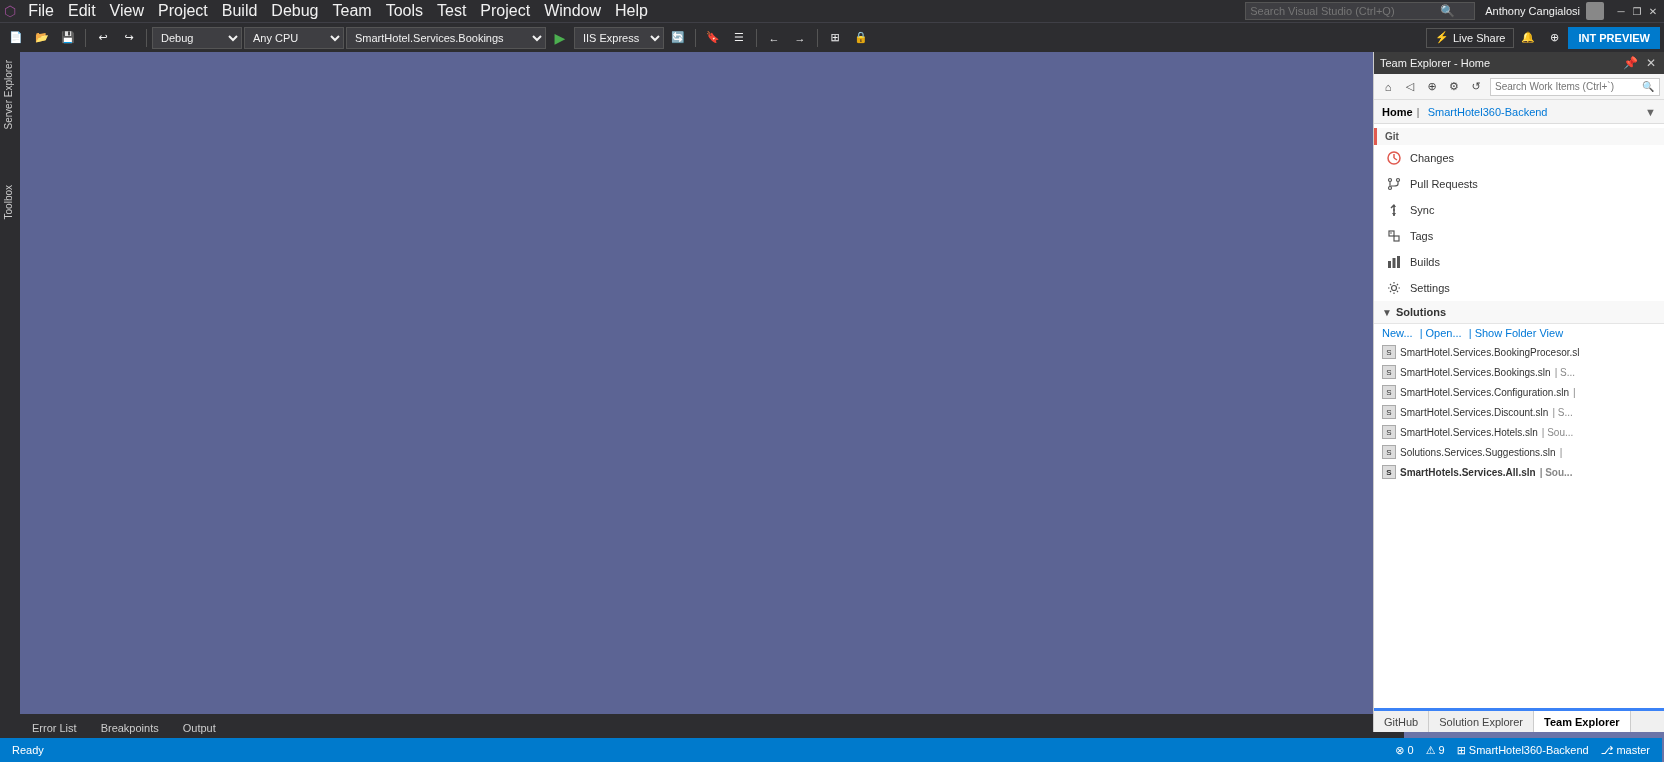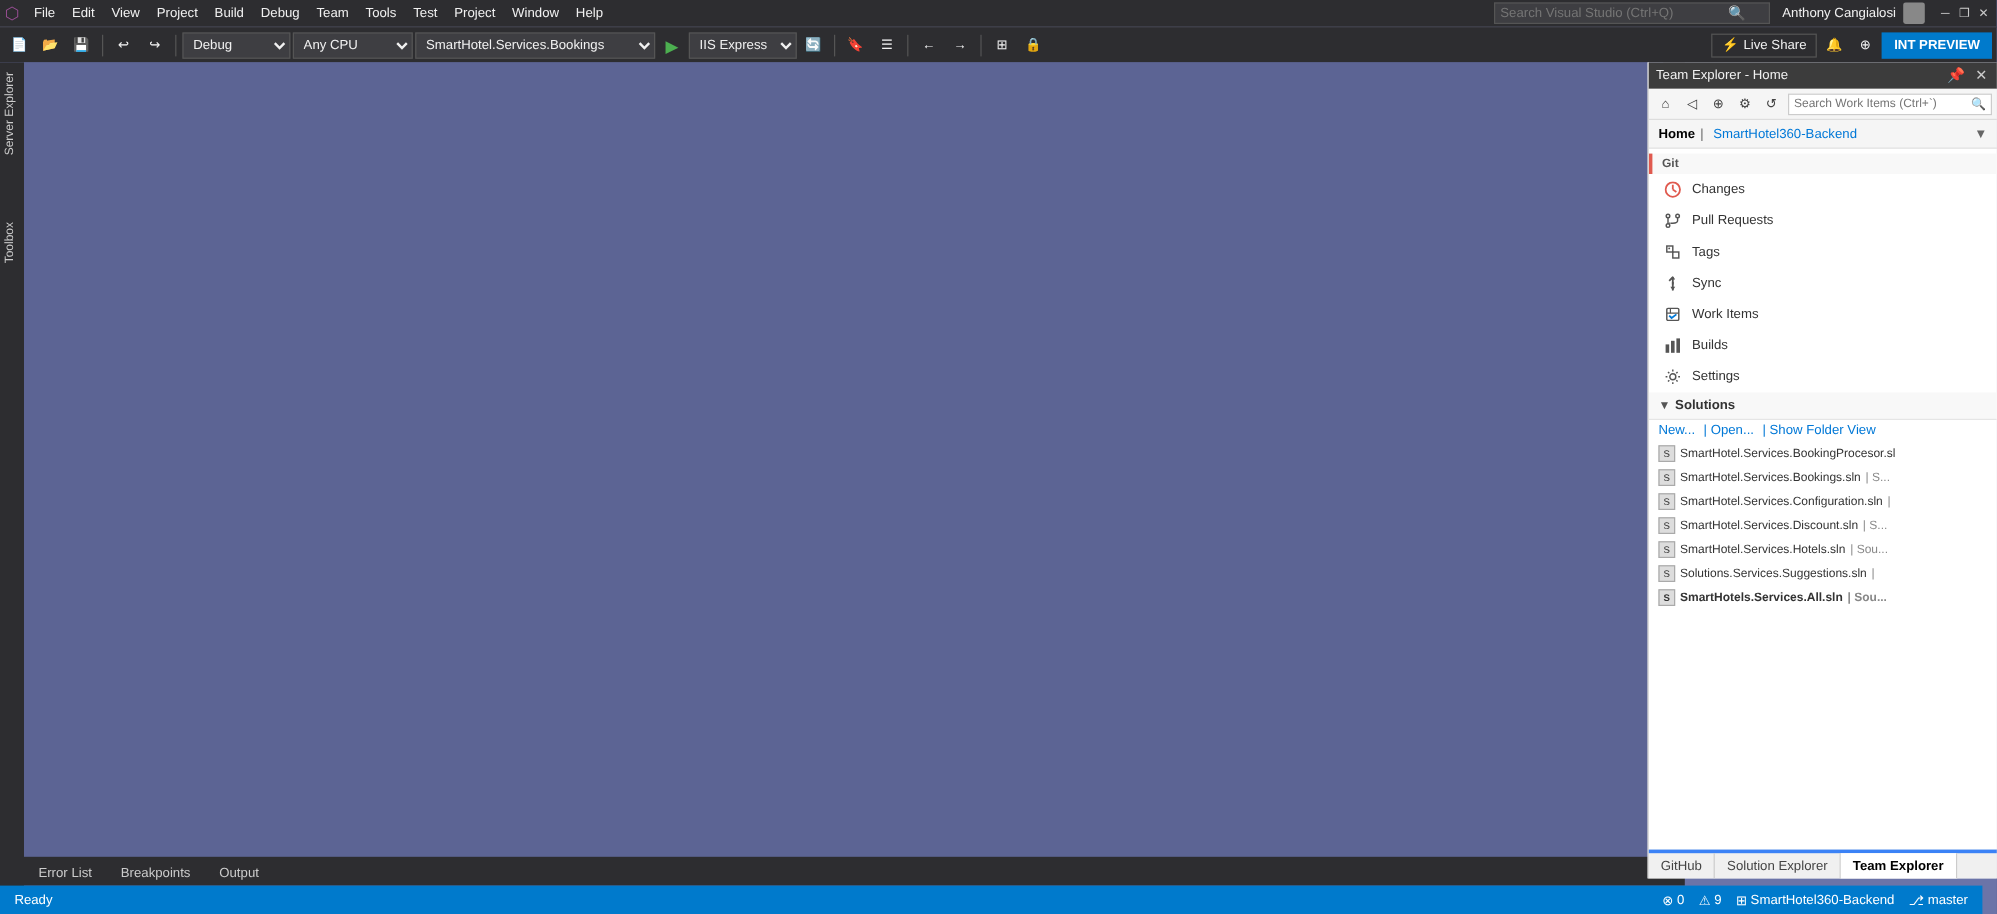--- a/index.html
+++ b/index.html
@@ -8,21 +8,21 @@
     
     #menu-bar {
       background: #2d2d30;
       color: #f1f1f1;
       display: flex;
       align-items: center;
       height: 22px;
       padding: 0 4px;
       gap: 2px;
     }
-    #menu-bar .menu-item { padding: 2px 6px; font-size: 11px; cursor: pointer; }
+    #menu-bar .menu-item { padding: 2px 6px; font-size: 16px; cursor: pointer; }
     #menu-bar .spacer { flex: 1; }
     #search-box {
       background: #3e3e42;
       border: 1px solid #555;
       color: #ccc;
       height: 18px;
       width: 230px;
       padding: 0 4px;
       font-size: 11px;
       display: flex;
@@ -250,21 +250,21 @@
       display: flex;
       align-items: center;
     }
     .te-bottom-tab.active { background: white; color: #000; font-weight: bold; }
 
     
     #status-bar {
       position: absolute;
       bottom: 0;
       left: 0;
-      right: 12px;
+      right: 2px;
       height: 24px;
       background: #007ACC;
       color: white;
       display: flex;
       align-items: center;
       font-size: 11px;
       padding: 0 8px;
       gap: 8px;
     }
     .status-item { display: flex; align-items: center; gap: 3px; padding: 0 4px; cursor: pointer; }
@@ -513,53 +513,42 @@
           <path d="M11 4.5 L11 7 Q11 9 7 9 L5 9" fill="none" stroke="#555" stroke-width="1.2"></path>
           <polygon points="4,8 5,9 4,10" fill="#555"></polygon>
         </svg>
       </div>
       <span>Pull Requests</span>
     </div>
 
     <div class="te-item">
       <div class="te-item-icon">
         <svg width="14" height="14" viewBox="0 0 14 14">
-          <rect x="2" y="2" width="5" height="5" rx="0" fill="none" stroke="#555" stroke-width="1.2"></rect>
-          <rect x="7" y="7" width="5" height="5" rx="0" fill="none" stroke="#555" stroke-width="1.2"></rect>
-          <circle cx="4" cy="4" r="0.8" fill="#555"></circle>
-        </svg>
-      </div>
-      <span>Tags</span>
-    </div>
-
-    <div class="te-item">
-      <div class="te-item-icon">
-        <svg width="14" height="14" viewBox="0 0 14 14">
           <line x1="7" y1="2" x2="7" y2="8" stroke="#555" stroke-width="1.5"></line>
           <line x1="7" y1="2" x2="4" y2="5" stroke="#555" stroke-width="1.5"></line>
           <line x1="7" y1="8" x2="4" y2="5" stroke="none"></line>
           <polygon points="7,1 5,4 9,4" fill="#555"></polygon>
           <polygon points="7,13 5,10 9,10" fill="#555"></polygon>
           <line x1="7" y1="6" x2="7" y2="13" stroke="#555" stroke-width="1.5"></line>
         </svg>
       </div>
       <span>Sync</span>
     </div>
 
     <div class="te-item">
       <div class="te-item-icon">
         <svg width="14" height="14" viewBox="0 0 14 14">
-          <rect x="2" y="2" width="10" height="10" rx="1" fill="none" stroke="#555" stroke-width="1.2"></rect>
-          <path d="M2 6 L12 6" stroke="#555" stroke-width="1"></path>
-          <line x1="5" y1="2" x2="5" y2="6" stroke="#555" stroke-width="1"></line>
-          <path d="M4 8 L6 10 L10 7" fill="none" stroke="#0078d7" stroke-width="1.5"></path>
+          <rect x="2" y="2" width="5" height="5" rx="0" fill="none" stroke="#555" stroke-width="1.2"></rect>
+          <rect x="7" y="7" width="5" height="5" rx="0" fill="none" stroke="#555" stroke-width="1.2"></rect>
+          <circle cx="4" cy="4" r="0.8" fill="#555"></circle>
         </svg>
       </div>
-      <span>Work Items</span>
-    </div>
+      <span>Tags</span>
+    </div>
+
 
     <div class="te-item">
       <div class="te-item-icon">
         <svg width="14" height="14" viewBox="0 0 14 14">
           <rect x="1" y="6" width="3" height="7" fill="#555"></rect>
           <rect x="5.5" y="3" width="3" height="10" fill="#555"></rect>
           <rect x="10" y="1" width="3" height="12" fill="#555"></rect>
         </svg>
       </div>
       <span>Builds</span>

